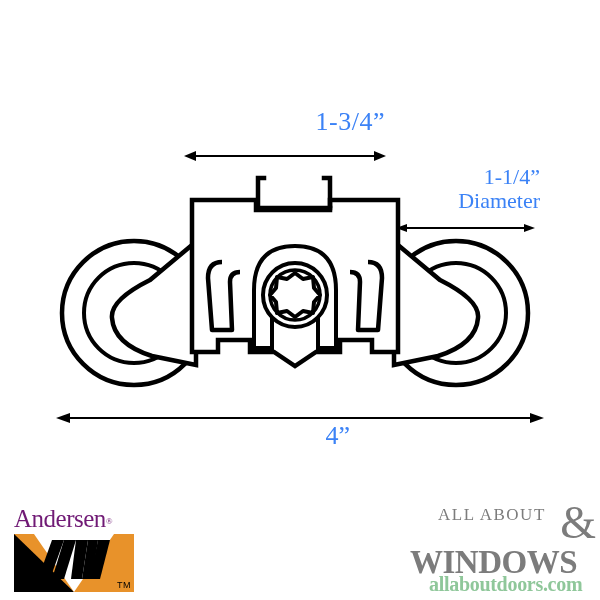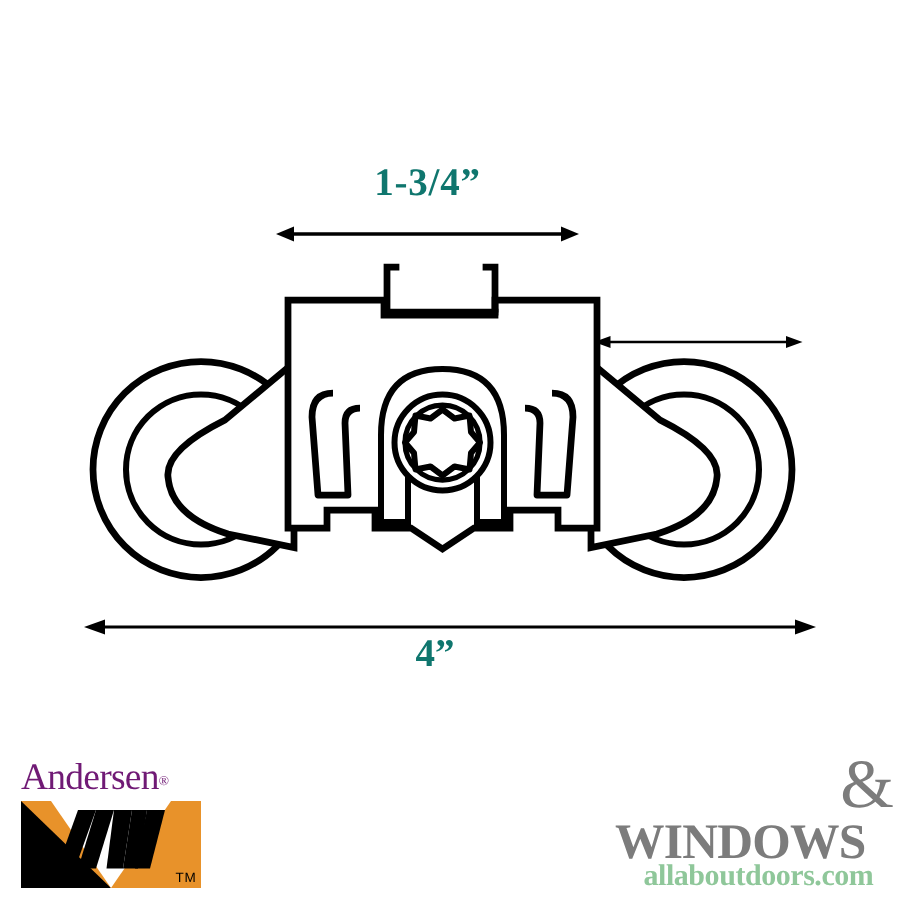--- a/index.html
+++ b/index.html
@@ -18,24 +18,24 @@
   #stage {
     position: absolute;
     left: 0; top: 0;
     width: 600px;
     height: 600px;
   }
 
   .dim-label {
     position: absolute;
     font-family: "Liberation Serif", serif;
-    font-weight: bold;
-    color: #0f766e;
+    font-weight: normal;
+    color: #3b82f6;
     white-space: nowrap;
-    text-align: center;
+    text-align: right;
     line-height: 1.1;
   }
 
   #label-width {
     left: 185px;
     top: 108px;
     width: 200px;
     font-size: 26px;
     letter-spacing: 0.5px;
   }
@@ -263,20 +263,24 @@
     <path d="M 295,273
              L 303,279 L 313,277 L 314,288
              L 320,295 L 314,302 L 313,313
              L 303,311 L 295,317 L 287,311
              L 277,313 L 276,302 L 270,295
              L 276,288 L 277,277 L 287,279 Z" fill="#ffffff" stroke="#000000" stroke-width="4" stroke-linejoin="round"></path>
   </svg>
 
   <div class="dim-label" id="label-width">1-3/4”</div>
 
+  <div class="dim-label" id="label-diameter">
+    <span>1-1/4”</span>
+    <span class="line2">Diameter</span>
+  </div>
 
   <div class="dim-label" id="label-overall">4”</div>
 
   <div id="andersen-logo">
     <div id="andersen-wordmark">
       <span>Andersen</span><span class="reg">®</span>
     </div>
 
     <svg id="andersen-mark" viewBox="0 0 120 58">
 
@@ -291,18 +295,19 @@
 
       <polygon points="62,6 74,6 68,45 57,45" fill="#000000"></polygon>
       <polygon points="74,6 84,6 78,45 68,45" fill="#000000"></polygon>
       <polygon points="84,6 96,6 86,45 76,45" fill="#000000"></polygon>
     </svg>
 
     <div id="andersen-tm">TM</div>
   </div>
 
   <div id="aad-logo">
+    <div class="aad-row" id="aad-allabout">ALL ABOUT</div>
     <div class="aad-row" id="aad-amp">&amp;</div>
     <div class="aad-row" id="aad-windows">WINDOWS</div>
     <div class="aad-row" id="aad-url">allaboutdoors.com</div>
   </div>
 
 </div>
 
 </body></html>

